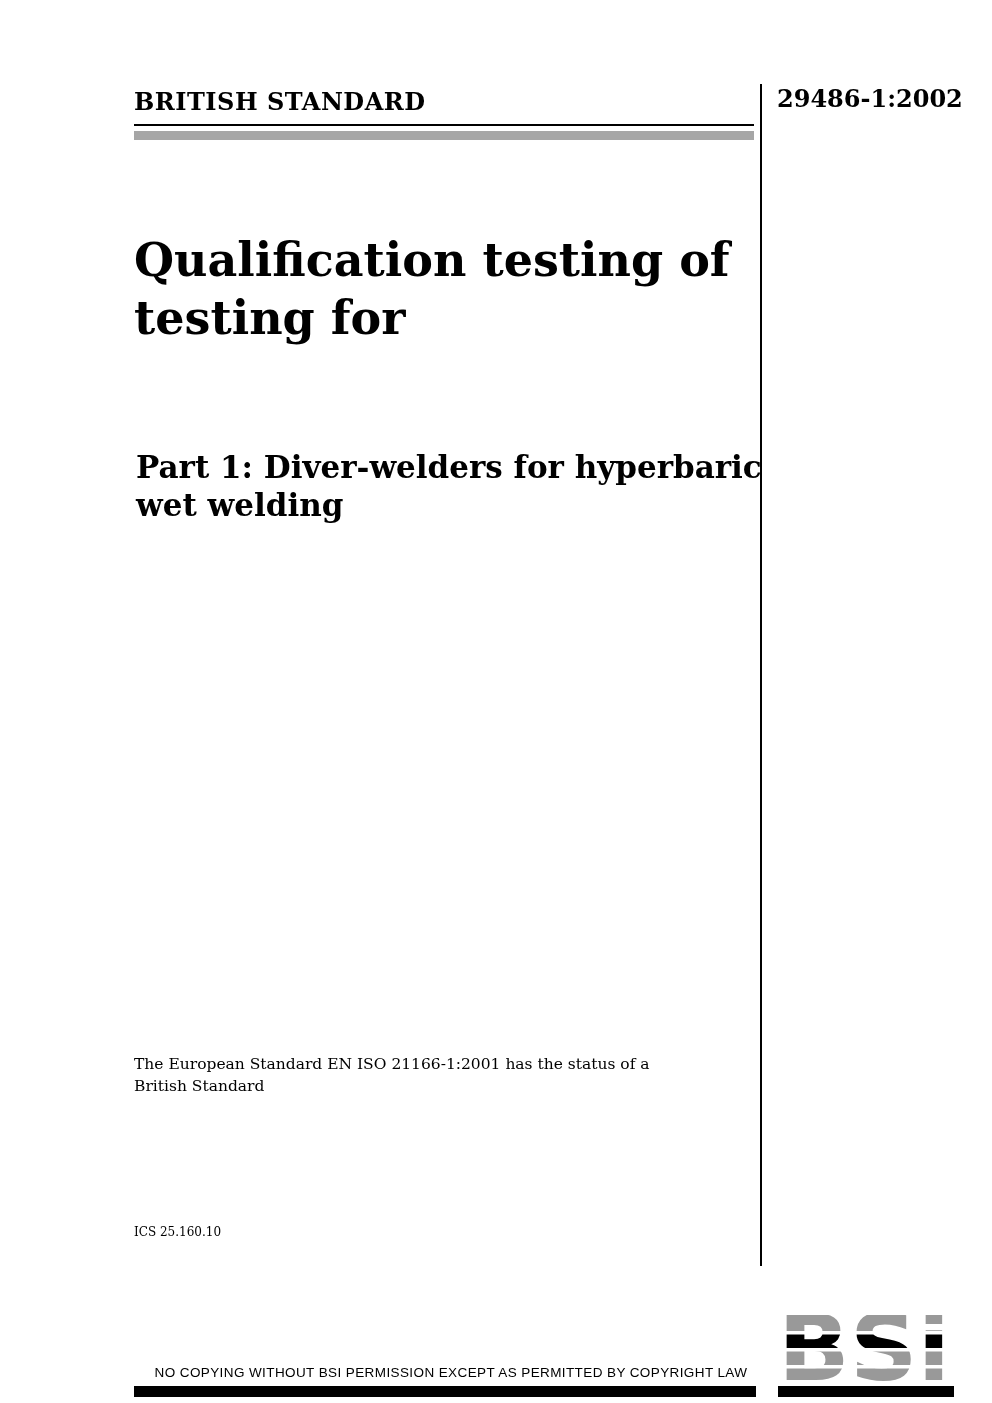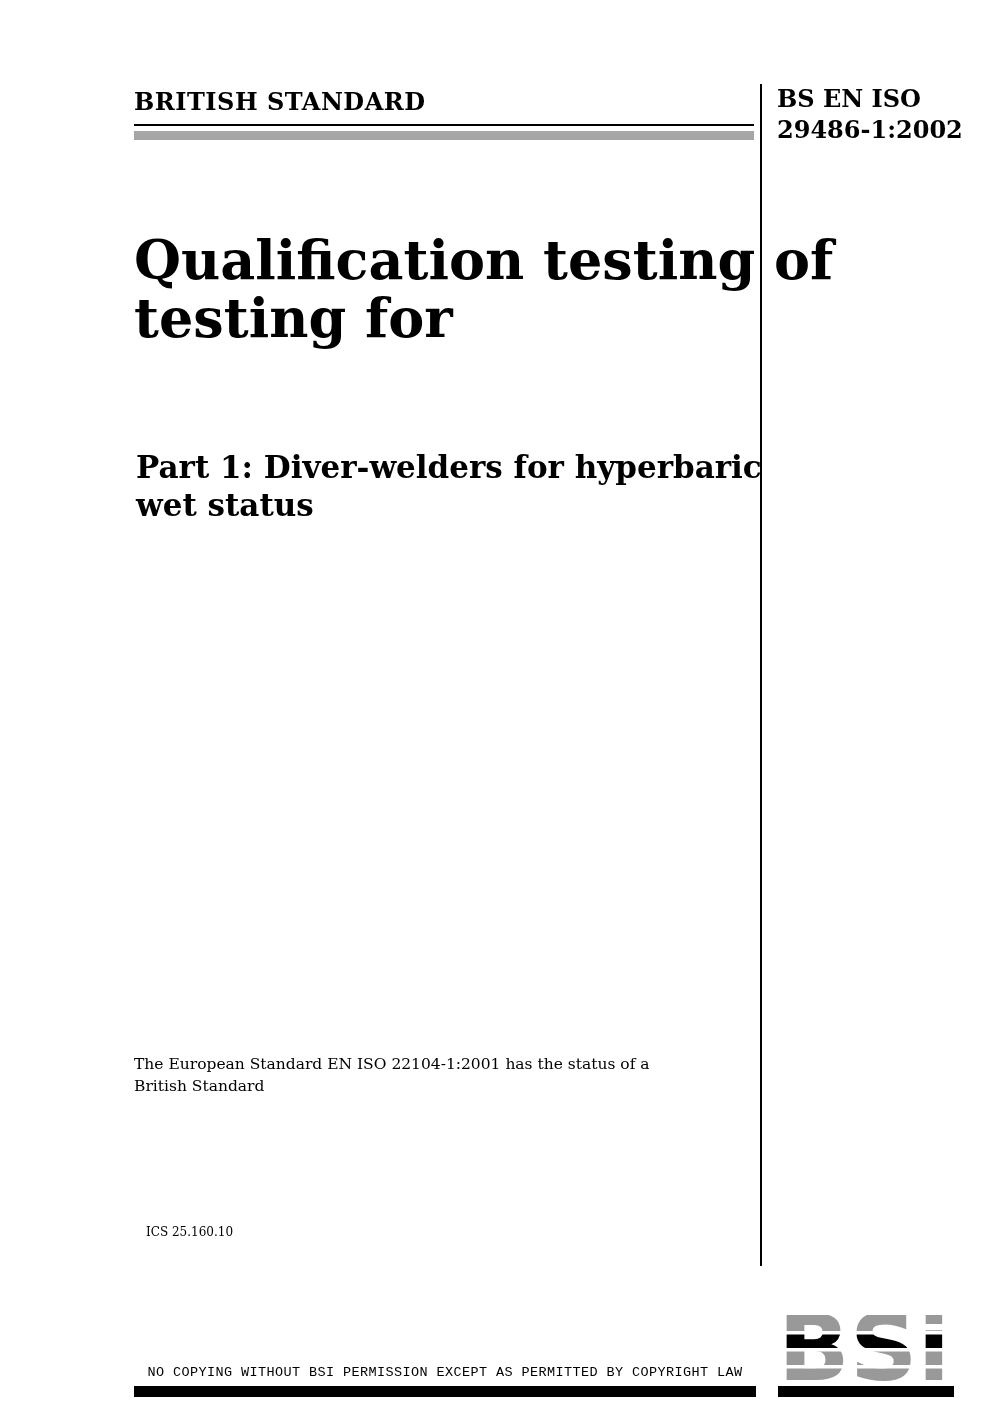--- a/index.html
+++ b/index.html
@@ -28,77 +28,76 @@
   .v-rule { left: 760px; top: 45px; width: 2px; height: 1182px; background: #000000; }
 
   .doc-ref {
     left: 777px; top: 44px;
     font-size: 24px; font-weight: bold;
     line-height: 31px; white-space: nowrap;
   }
 
   .title {
     left: 134px; top: 192px;
-    font-size: 54px; font-weight: bold;
+    font-size: 46px; font-weight: bold;
     line-height: 58px; white-space: nowrap;
   }
 
   .subtitle {
     left: 136px; top: 409px;
     font-size: 31px; font-weight: bold;
     line-height: 38px; white-space: nowrap;
   }
 
   .status {
     left: 134px; top: 1014px;
     font-size: 15.5px; line-height: 22px;
     white-space: nowrap;
   }
 
-  .ics { left: 146px; top: 1186px; font-size: 12px; line-height: 1.3; white-space: nowrap; }
+  .ics { left: 134px; top: 1186px; font-size: 12px; line-height: 1.3; white-space: nowrap; }
 
   .footer-text {
-    left: 134px; top: 1327px; width: 622px;
-    font-family: Liberation Mono, monospace;
+    left: 140px; top: 1327px; width: 622px;
+    font-family: Liberation Sans, sans-serif;
     font-size: 13.5px; letter-spacing: 0.4px;
     text-align: center; line-height: 1; white-space: nowrap;
   }
   .footer-bar { left: 134px; top: 1347px; width: 622px; height: 11px; background: #000000; }
 
   .logo { left: 778px; top: 1276px; width: 176px; height: 92px; }
 </style>
 </head>
 <body>
 
 <div class="page">
 
   <div class="abs brand">BRITISH STANDARD</div>
 
   <div class="abs header-rule"></div>
   <div class="abs header-bar"></div>
 
   <div class="abs v-rule"></div>
 
   <div class="abs doc-ref">
-    <div>BS EN ISO</div>
     <div>29486-1:2002</div>
   </div>
 
   <div class="abs title">
     <div>Qualification testing of</div>
     <div>testing for</div>
   </div>
 
   <div class="abs subtitle">
     <div>Part 1: Diver-welders for hyperbaric</div>
-    <div>wet status</div>
+    <div>wet welding</div>
   </div>
 
   <div class="abs status">
-    <div>The European Standard EN ISO 22104-1:2001 has the status of a</div>
+    <div>The European Standard EN ISO 21166-1:2001 has the status of a</div>
     <div>British Standard</div>
   </div>
 
   <div class="abs ics">ICS 25.160.10</div>
 
   <div class="abs footer-text">NO COPYING WITHOUT BSI PERMISSION EXCEPT AS PERMITTED BY COPYRIGHT LAW</div>
 
   <div class="abs footer-bar"></div>
 
   <svg class="abs logo" width="176" height="92" viewBox="0 0 176 92" xmlns="http://www.w3.org/2000/svg">

